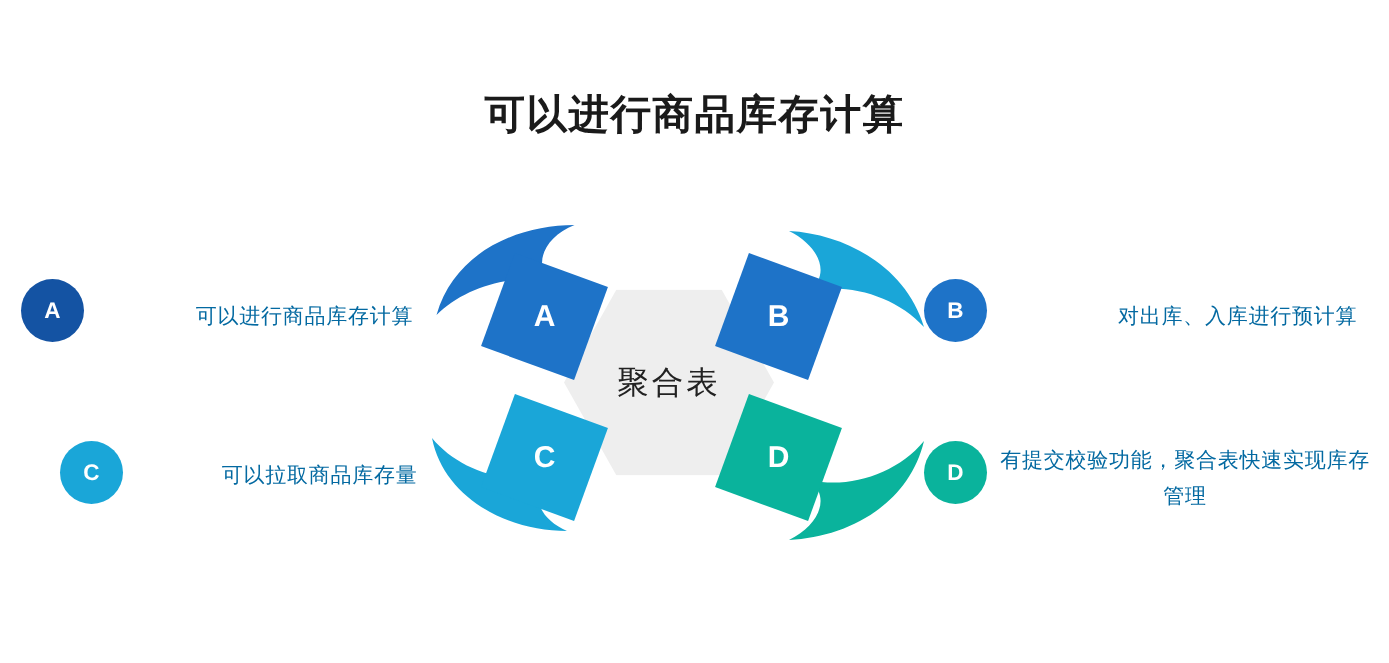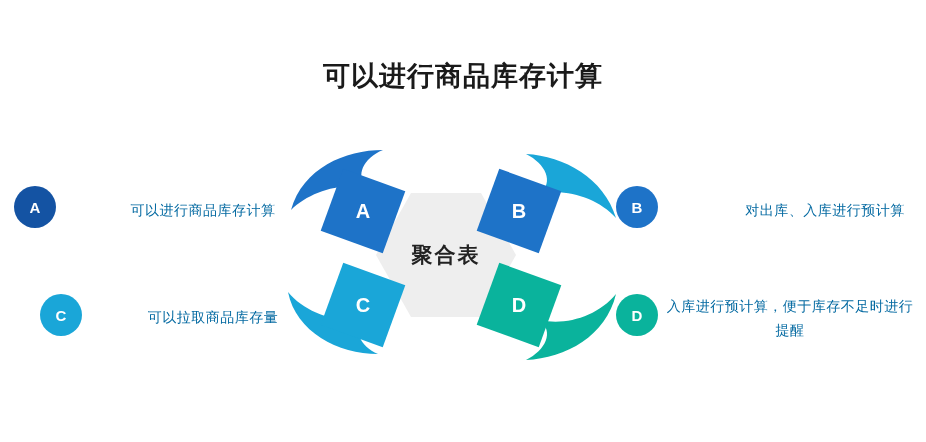--- a/index.html
+++ b/index.html
@@ -38,21 +38,21 @@
     width: 140px;
     height: 124px;
     background: #eeeeee;
     clip-path: polygon(25% 0%, 75% 0%, 100% 50%, 75% 100%, 25% 100%, 0% 50%);
     display: flex;
     align-items: center;
     justify-content: center;
   }
   #hex-center-label {
     font-size: 21px;
-    font-weight: bold;
+    font-weight: normal;
     color: #222222;
     letter-spacing: 2px;
   }
 
   
   .petal {
     position: absolute;
     width: 100px;
     height: 100px;
   }
@@ -161,15 +161,15 @@
   <div class="caption caption-b">对出库、入库进行预计算</div>
 
   <div class="bullet bullet-c">
     <span>C</span>
   </div>
   <div class="caption caption-c">可以拉取商品库存量</div>
 
   <div class="bullet bullet-d">
     <span>D</span>
   </div>
-  <div class="caption caption-d">入库进行预计算，便于库存不足时进行提醒</div>
+  <div class="caption caption-d">有提交校验功能，聚合表快速实现库存管理</div>
 
 </div>
 
 </body></html>

